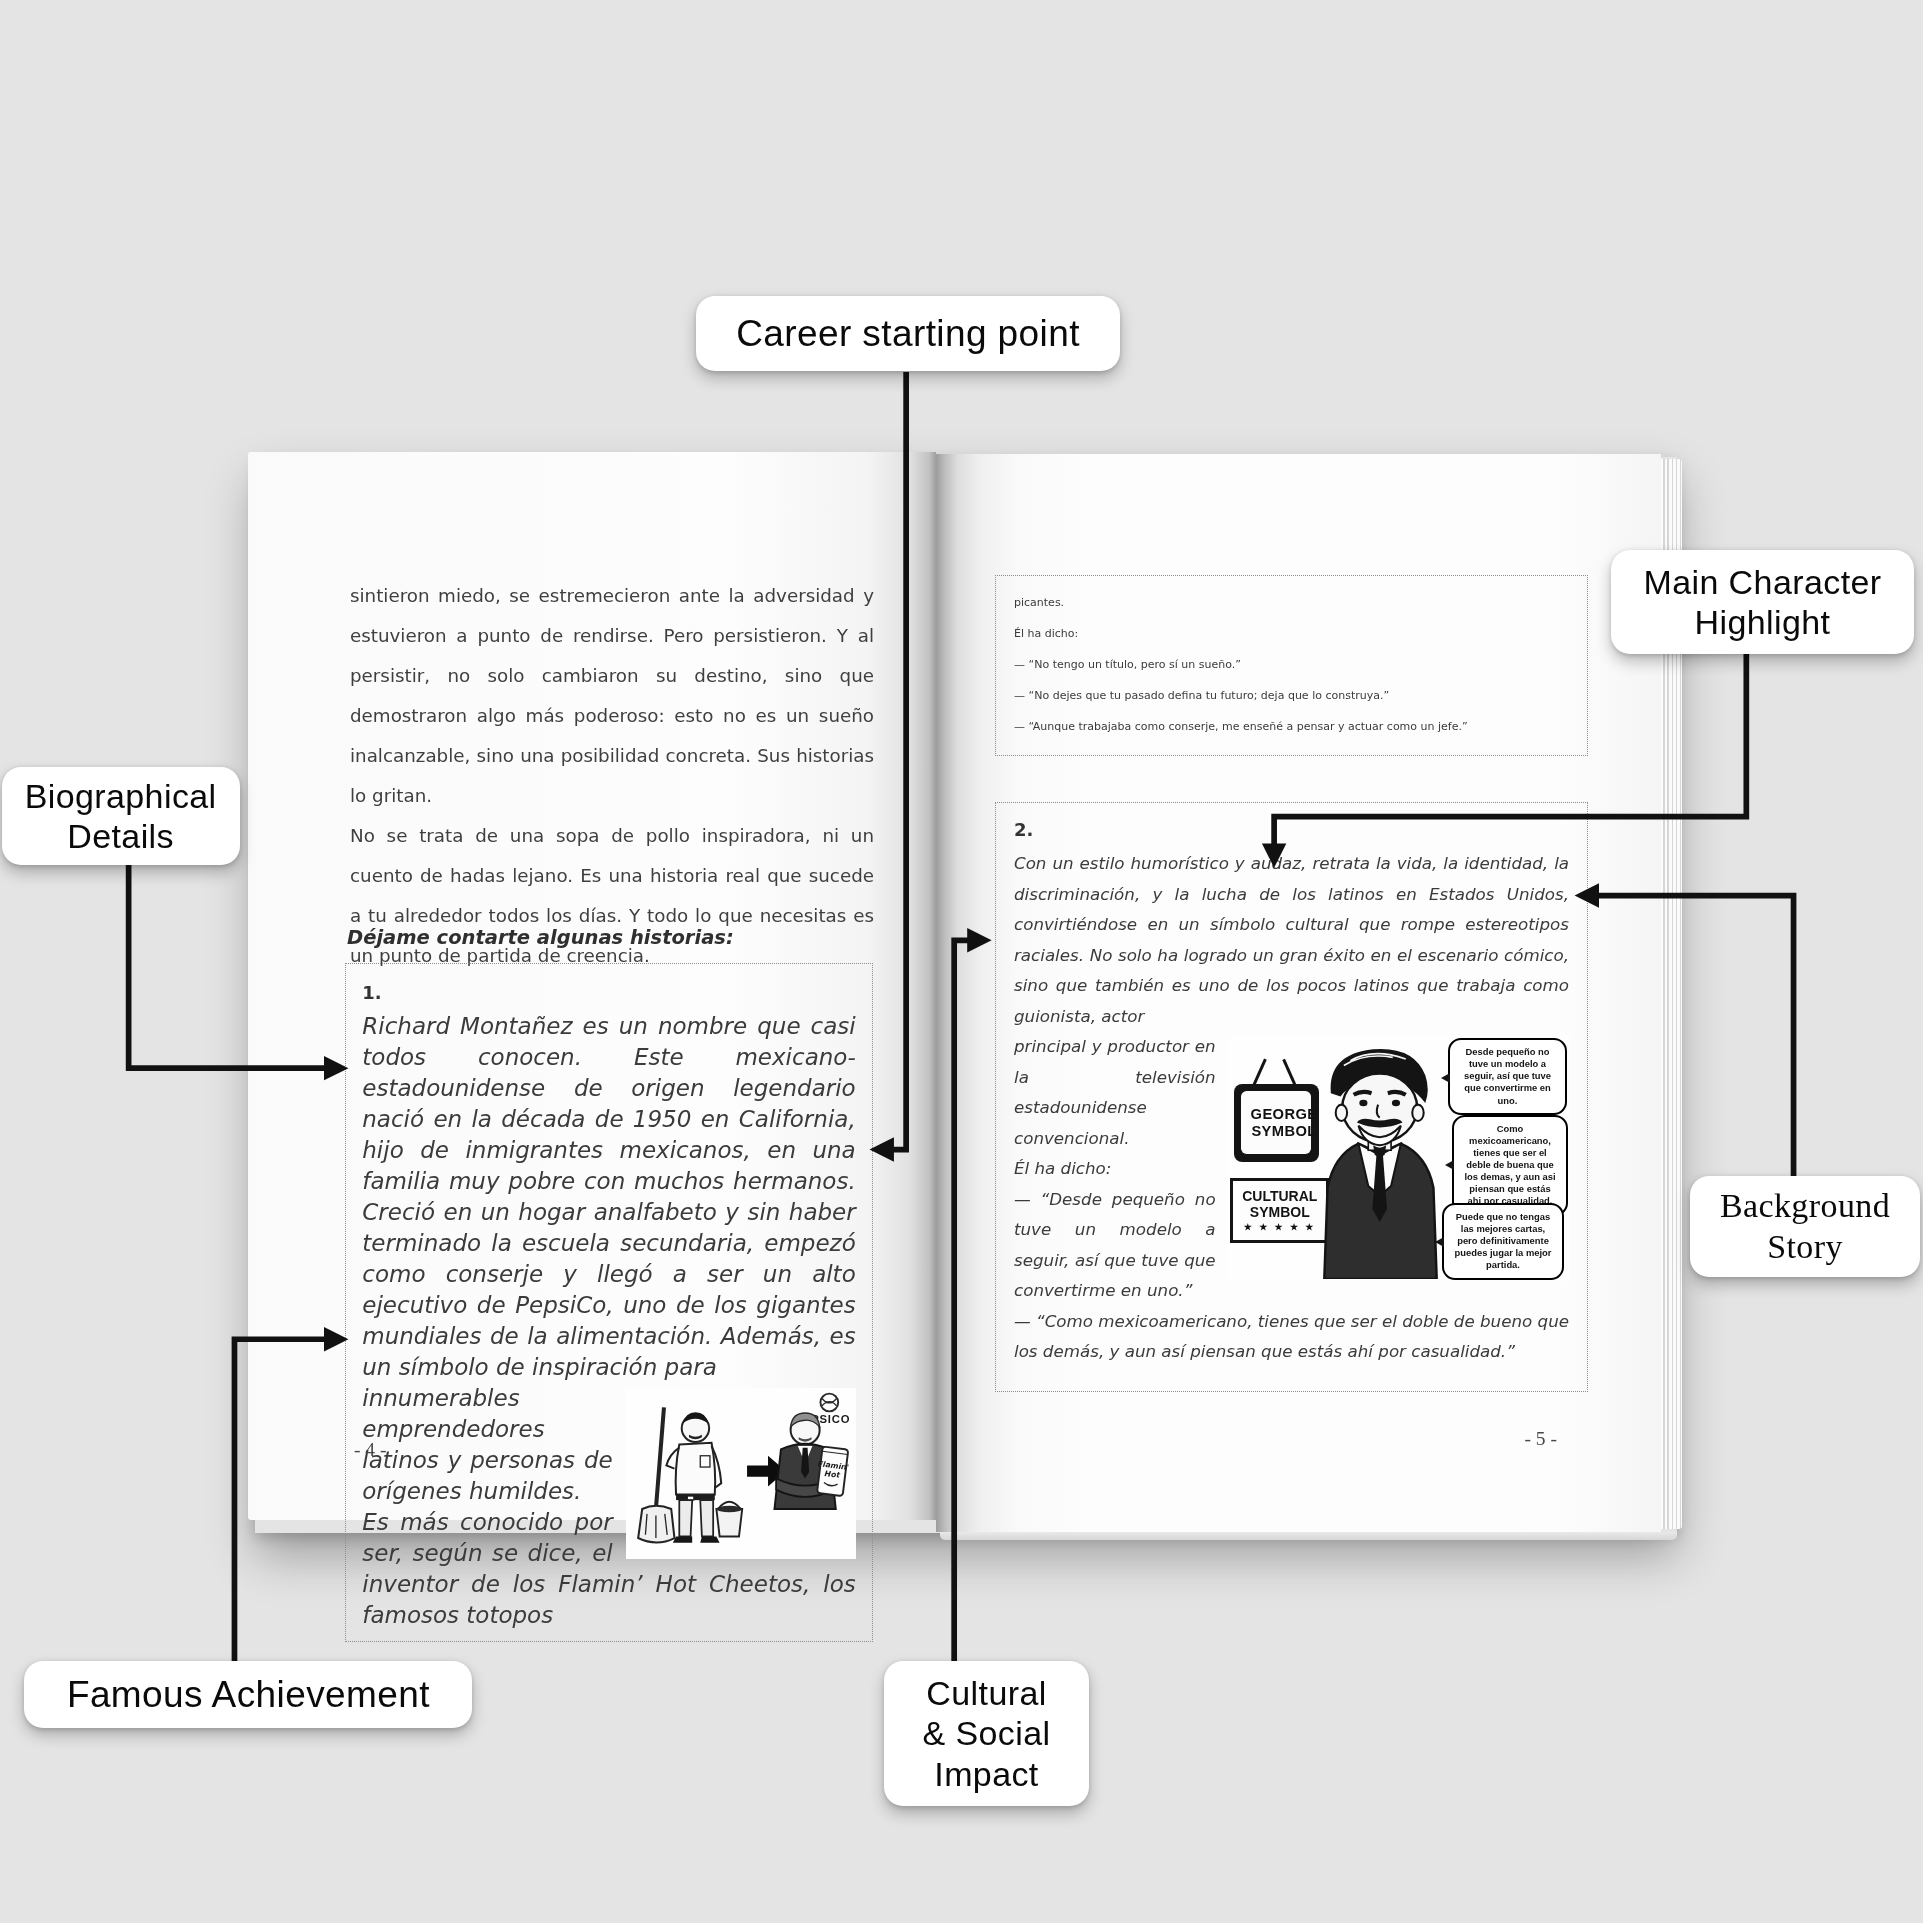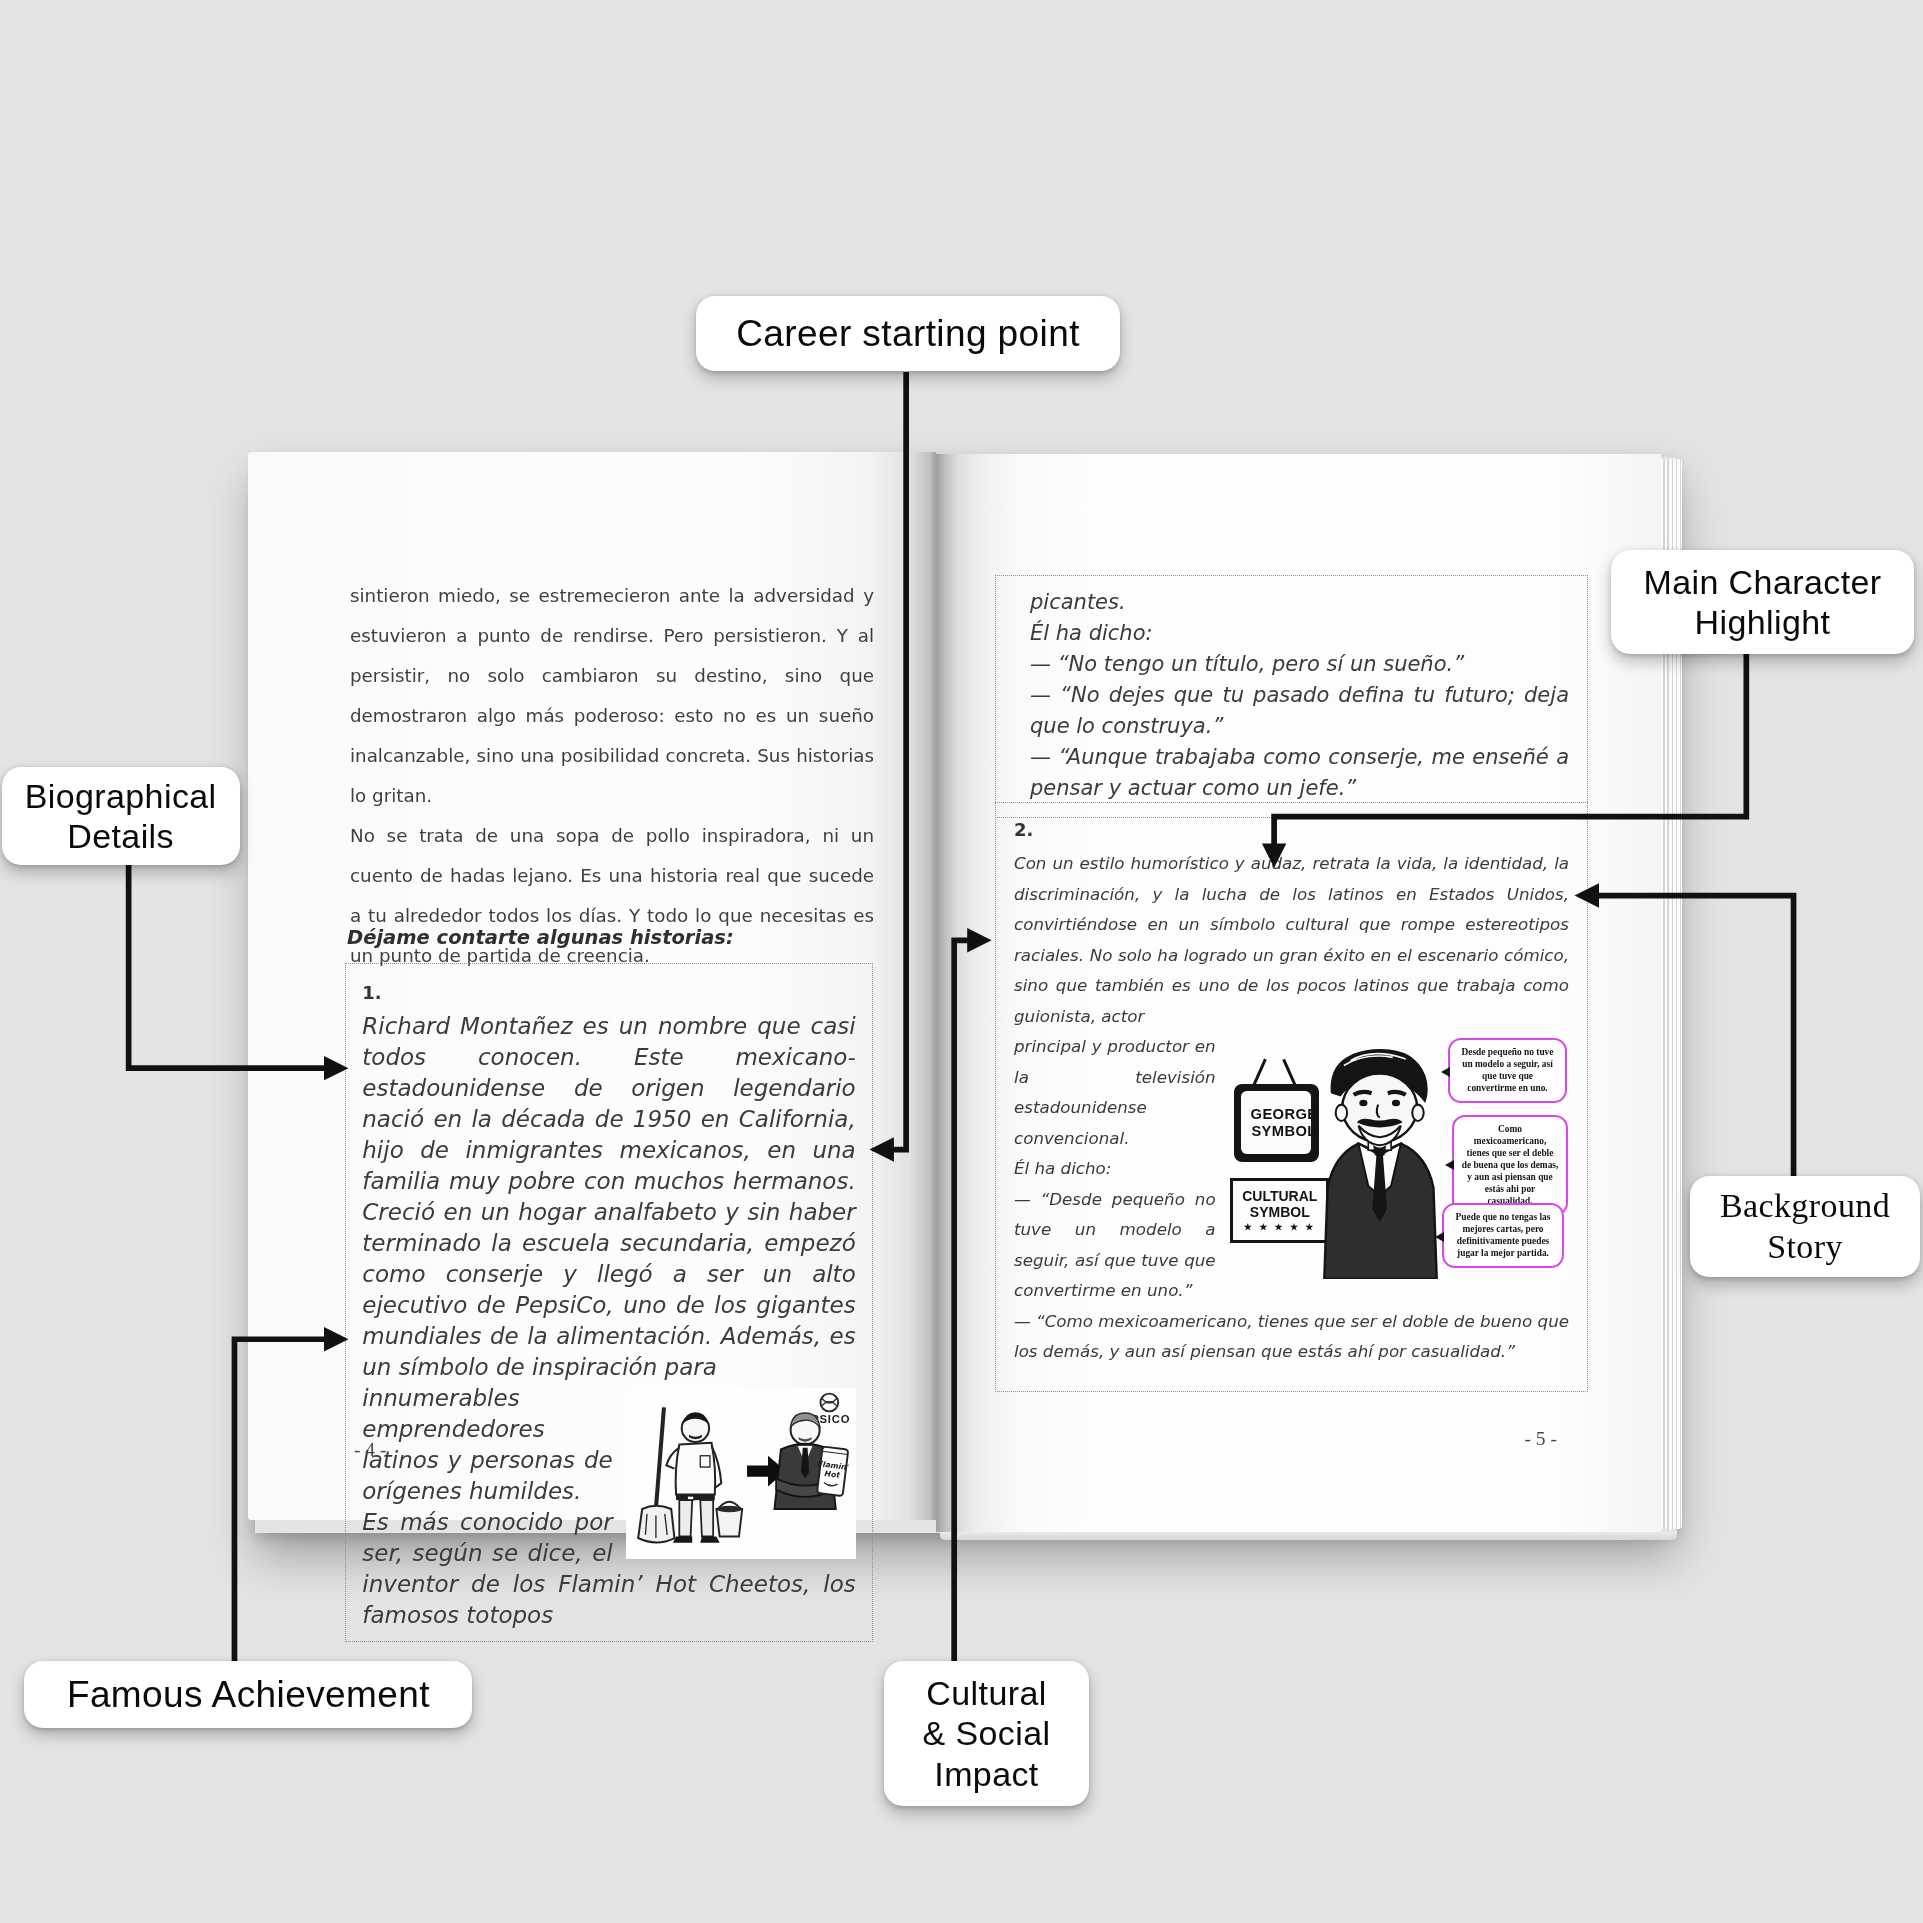--- a/index.html
+++ b/index.html
@@ -51,21 +51,21 @@
 
   .pageno { position:absolute; font-family:"Liberation Serif", serif; font-size:19.5px; color:#484848; }
   .pageno-left { left:106px; top:987px; }
   .pageno-right { right:104px; top:974px; }
 
   
   .quote-box {
     position:absolute; left:59px; top:121px; width:593px;
     border:1.6px dotted #8d8d8d; padding:11.4px 18px 13px;
   }
-  .quote-box p { font-style:italic; font-size:21px; line-height:31px; text-align:justify; color:#3b3b3b;margin-left:16px; }
+  .quote-box p { font-size:11px; line-height:31px; text-align:justify; color:#3b3b3b; }
   .story-box-2 { left:59px; top:348px; width:593px; min-height:590px; padding:11.4px 18px 11.4px; }
   .story-box-2 p { font-size:16.7px; line-height:30.5px; }
   .quote-last { clear:right; }
 
   
   .illo-pepsi { float:right; width:230px; height:171px; margin:4.9px 0 1.6px 13px; background:#fefefe; position:relative; }
   .illo-pepsi svg { width:100%; height:100%; }
 
   
   .illo-george { float:right; width:342px; height:246px; margin:3.3px 0 4.9px 11.4px; background:#fefefe; position:relative; font-style:normal; }
@@ -74,22 +74,22 @@
     display:flex; flex-direction:column; align-items:center; justify-content:center;
     font-family:"Liberation Sans",sans-serif; font-weight:700; font-size:14.7px; letter-spacing:0.4px; color:#111; line-height:1.15;padding-left:16px; }
   .antenna { position:absolute; width:3.3px; height:29px; background:#141414; top:-26px; }
   .antenna-l { left:24.4px; transform:rotate(24deg); }
   .antenna-r { left:54px; transform:rotate(-24deg); }
   .sign { position:absolute; left:3.3px; top:143px; width:99px; height:65px; background:#fdfdfd; border:3.3px solid #141414;
     display:flex; flex-direction:column; align-items:center; justify-content:center;
     font-family:"Liberation Sans",sans-serif; font-weight:700; font-size:14px; color:#141414; line-height:1.15; }
   .sign .stars { font-size:9px; letter-spacing:2.4px; margin-top:1.6px; }
   .man-svg { position:absolute; left:81px; top:6.5px; width:145px; height:238px; }
-  .bubble { position:absolute; background:#fff; border:2px solid #d946ef; border-radius:13px;
-    font-family:Liberation Serif, serif; font-weight:700; font-size:9.4px; line-height:1.28; color:#141414;
+  .bubble { position:absolute; background:#fff; border:2px solid #000000; border-radius:13px;
+    font-family:Liberation Sans, sans-serif; font-weight:700; font-size:9.4px; line-height:1.28; color:#141414;
     padding:6.5px 7.3px; text-align:center; }
   .bubble::before { content:""; position:absolute; left:-9px; top:45%; width:0; height:0;
     border-top:5.7px solid transparent; border-bottom:5.7px solid transparent; border-right:9.8px solid #141414; }
   .bubble-1 { left:221px; top:3.3px; width:119px; }
   .bubble-2 { left:225px; top:80px; width:116px; }
   .bubble-3 { left:215px; top:168px; width:122px; }
 
   
   .label {
     position:absolute; background:#ffffff; border-radius:19px;

